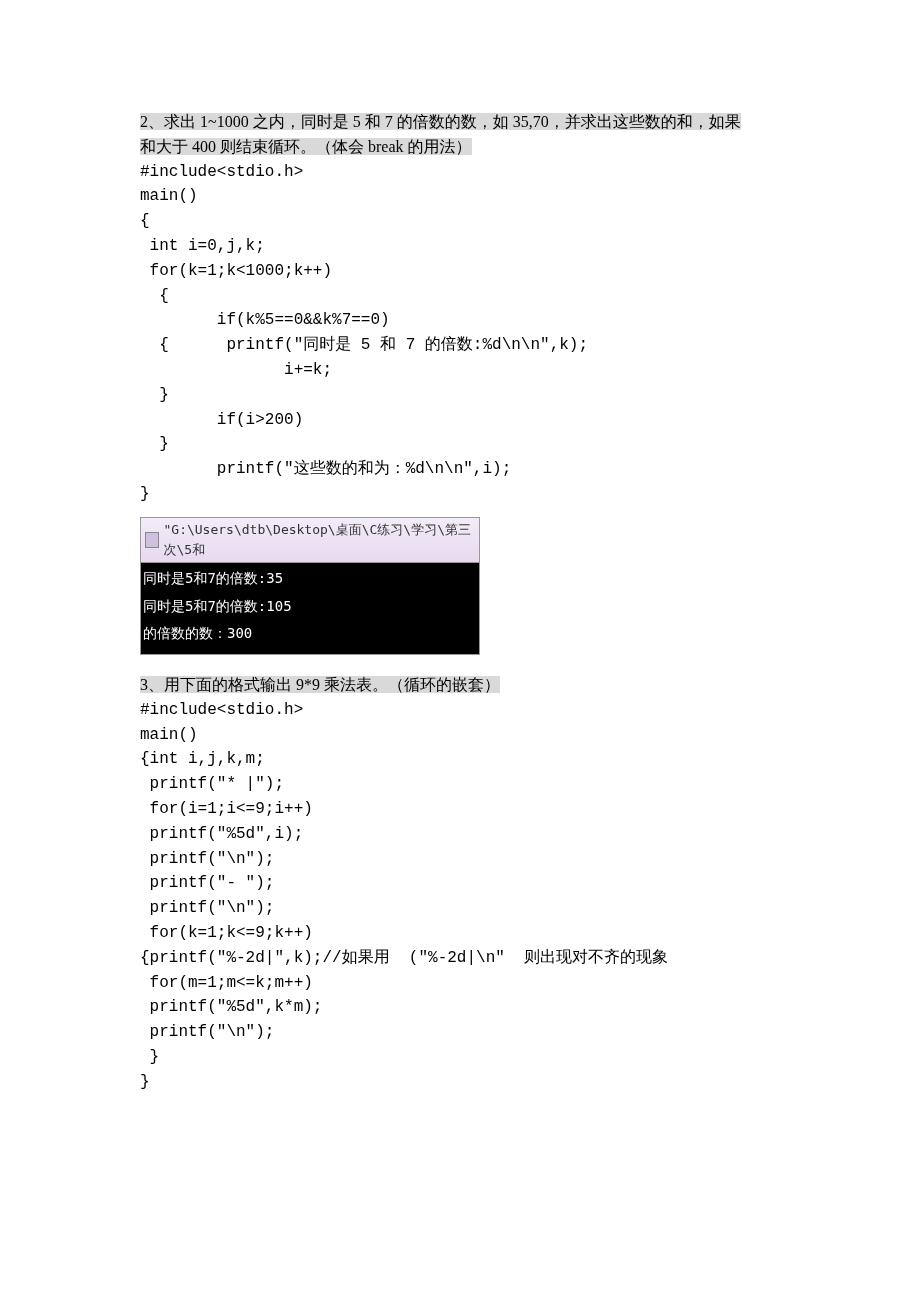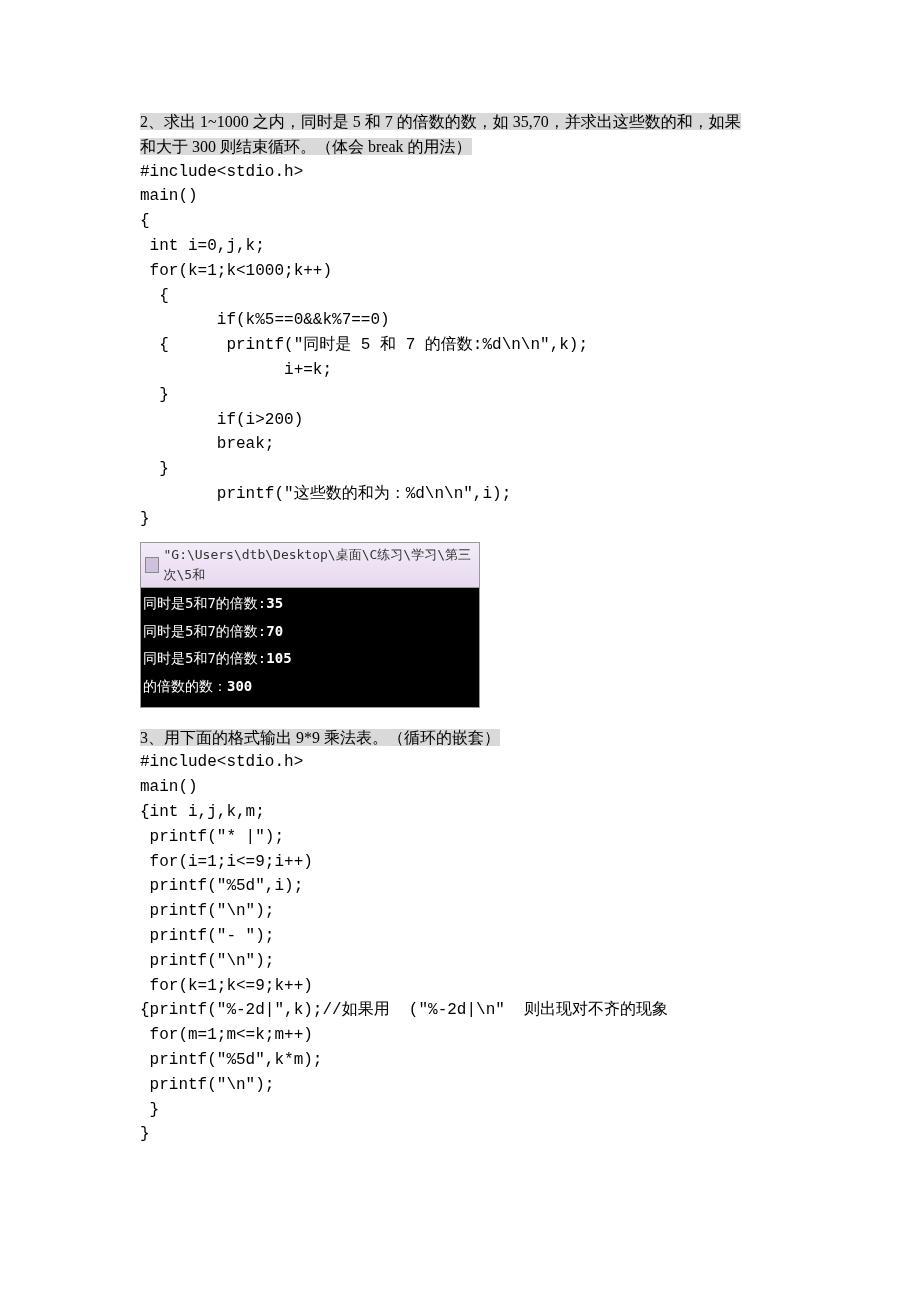--- a/index.html
+++ b/index.html
@@ -50,62 +50,60 @@
     background: #000;
     color: #fff;
     padding: 2px 2px 6px 2px;
     font-size: 14px;
   }
   .console-body .row {
     padding: 3px 0;
     white-space: pre;
   }
   .console-body .bold {
-    font-weight: bold;
+    font-weight: normal;
   }
   .problem-title span {
     background: #d9d9d9;
   }
 </style>
 </head>
 <body>
 
 <div class="page">
 
   <div class="problem-title">
     <span>2、求出 1~1000 之内，同时是 5 和 7 的倍数的数，如 35,70，并求出这些数的和，如果</span><br>
-    <span>和大于 300 则结束循环。（体会 break 的用法）</span>
+    <span>和大于 400 则结束循环。（体会 break 的用法）</span>
   </div>
 
   <div>
     <div class="code-line">#include&lt;stdio.h&gt;</div>
     <div class="code-line">main()</div>
     <div class="code-line">{</div>
     <div class="code-line"> int i=0,j,k;</div>
     <div class="code-line"> for(k=1;k&lt;1000;k++)</div>
     <div class="code-line">  {</div>
     <div class="code-line">        if(k%5==0&amp;&amp;k%7==0)</div>
     <div class="code-line">  {      printf("同时是 5 和 7 的倍数:%d\n\n",k);</div>
     <div class="code-line">               i+=k;</div>
     <div class="code-line">  }</div>
     <div class="code-line">        if(i&gt;200)</div>
-    <div class="code-line">        break;</div>
     <div class="code-line">  }</div>
     <div class="code-line">        printf("这些数的和为：%d\n\n",i);</div>
     <div class="code-line">}</div>
   </div>
 
   <div class="console">
     <div class="console-title">
       <span class="console-title-icon"></span>
       <span>"G:\Users\dtb\Desktop\桌面\C练习\学习\第三次\5和</span>
     </div>
     <div class="console-body">
       <div class="row"><span>同时是5和7的倍数:</span><span class="bold">35</span></div>
-      <div class="row"><span>同时是5和7的倍数:</span><span class="bold">70</span></div>
       <div class="row"><span>同时是5和7的倍数:</span><span class="bold">105</span></div>
       <div class="row"><span>的倍数的数：</span><span class="bold">300</span></div>
     </div>
   </div>
 
   <div class="problem-title">
     <span>3、用下面的格式输出 9*9 乘法表。（循环的嵌套）</span>
   </div>
 
   <div>

